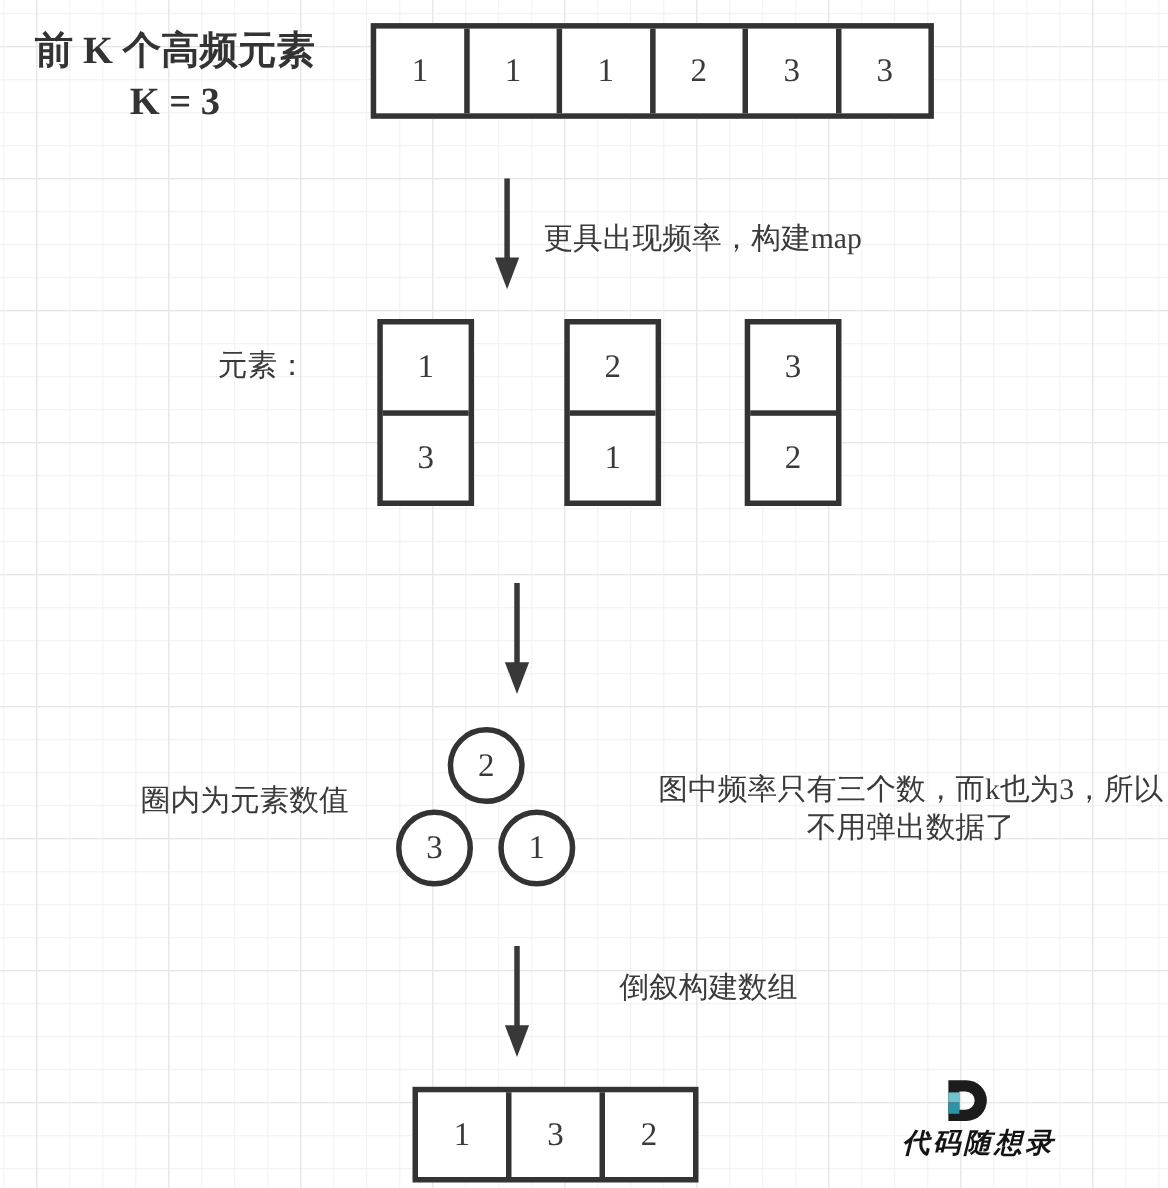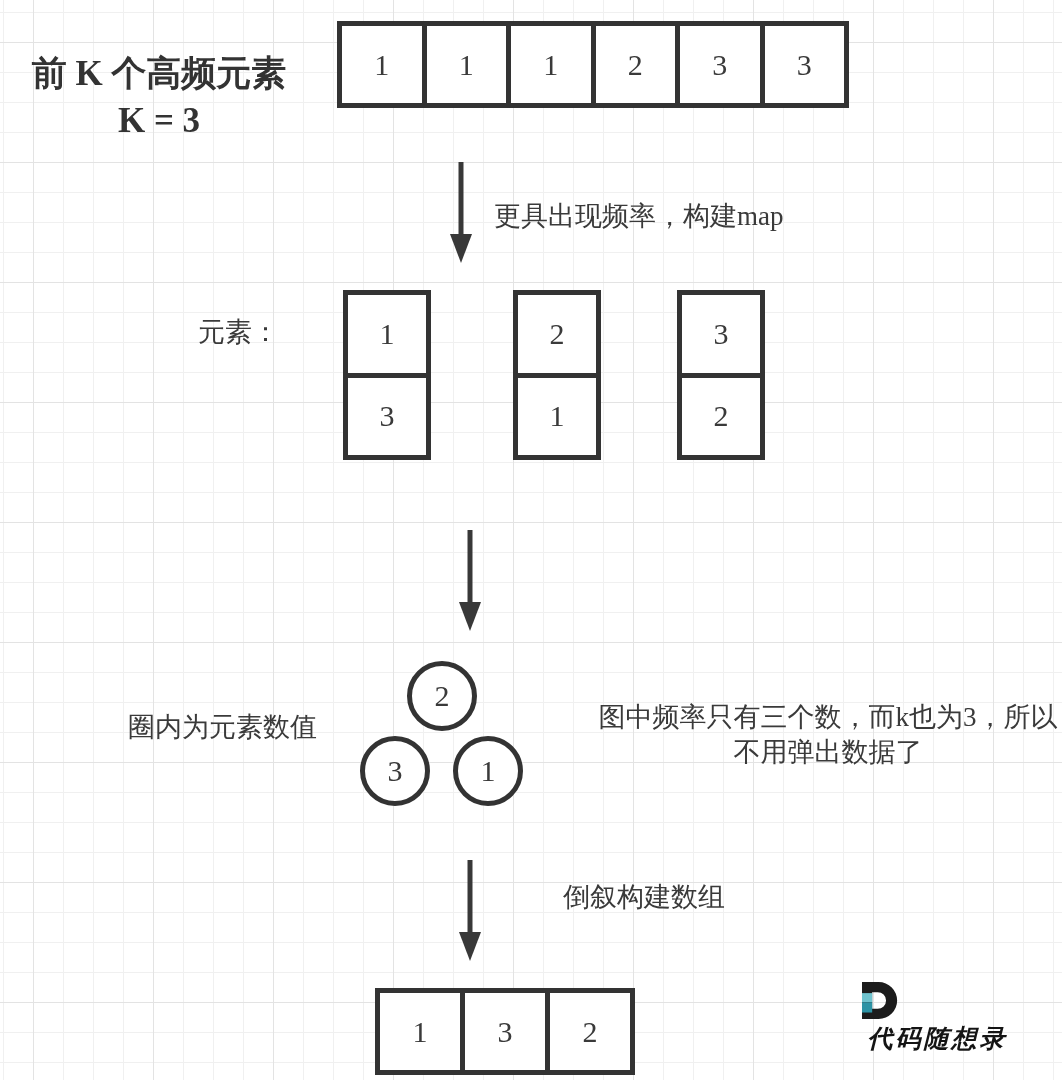--- a/index.html
+++ b/index.html
@@ -24,21 +24,20 @@
     background-position: 42px 42px, 33px 33px, 12px 12px, 3px 3px;
   }
   .title {
     position: absolute;
     left: 6px; top: 22px; width: 306px;
     text-align: center;
     font-size: 35px;
     font-weight: bold;
     line-height: 47px;
     color: #333333;
-    margin-top: 28px;
   }
   .array {
     position: absolute;
     display: flex;
     border: 5px solid #333333;
     background: #ffffff;
     box-sizing: border-box;
   }
   .array .cell {
     flex: 1;
@@ -120,21 +119,20 @@
   }
   .logo svg { display: block; margin-left: 42px; }
   .logo-text {
     margin-top: 2px;
     font-size: 25px;
     font-weight: bold;
     font-style: italic;
     letter-spacing: 3px;
     color: #141414;
     white-space: nowrap;
-    text-align: center;
   }
 </style>
 </head>
 <body>
 
 <div class="canvas">
 
   <div class="title">
     <div>前 K 个高频元素</div>
     <div>K = 3</div>

